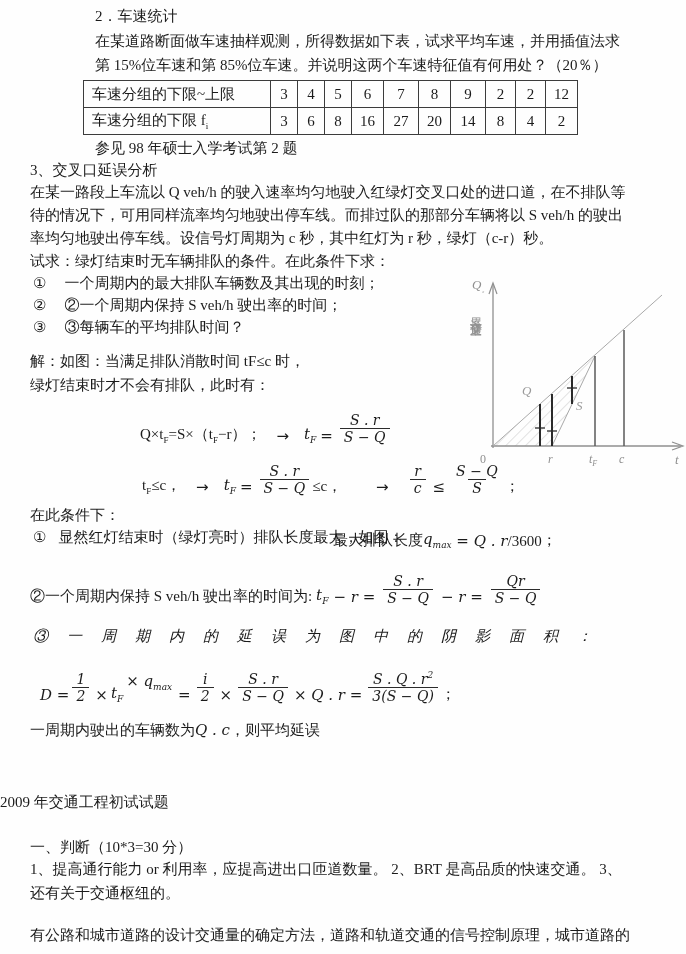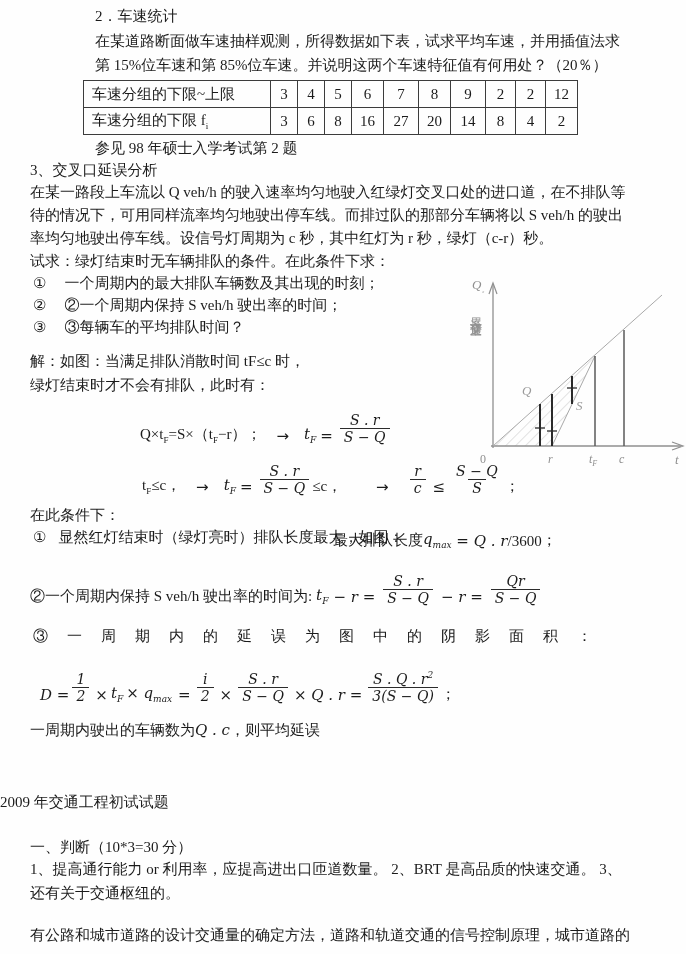--- a/index.html
+++ b/index.html
@@ -25,21 +25,21 @@
   .var { font-family:"DejaVu Serif",serif; font-style:italic; }
   .plain { font-family:"Liberation Serif",serif; font-style:normal; }
   .frac {
     display:inline-flex; flex-direction:column; align-items:center;
     font-family:"DejaVu Serif",serif; font-style:italic;
     line-height:1.15; font-size:14px; margin:0 3px; text-align:center;
   }
   .frac .num { padding:0 4px; }
   .frac .den { border-top:1px solid #2b2b2b; padding:0 4px; }
   .fml-arrow { margin:0 15px; font-family:"DejaVu Sans",sans-serif; font-style:normal; }
-  .wide-spaced { letter-spacing:19px; }
+  .wide-spaced { letter-spacing:19px;font-style:italic; }
   .title-line { left:0; right:0; }
   .diagram-svg { position:absolute; left:450px; top:273px; }
   .axis-vertical {
     position:absolute; left:467px; top:308px; writing-mode:vertical-rl;
     color:#8f8f8f; font-size:12px; letter-spacing:2px; white-space:nowrap;
   }
 </style>
 </head>
 <body>
 
@@ -184,21 +184,21 @@
   <div class="abs wide-spaced" style="left:33px;top:627px">③一周期内的延误为图中的阴影面积：</div>
 
   <div class="formula" style="left:40px;top:654px;height:50px">
     <span class="var">D =</span>
     <span class="frac">
         <span class="num">1</span>
         <span class="den">2</span>
       </span>
     <span class="var" style="margin:0 3px">×</span>
     <span class="var"><span>t</span><sub>F</sub></span>
-    <span class="var" style="margin:0 3px"><span>× q</span><sub>max</sub></span>
+    <span class="var" style="margin:12px 3px"><span>× q</span><sub>max</sub></span>
     <span class="var" style="margin:0 3px">=</span>
     <span class="frac">
         <span class="num">i</span>
         <span class="den">2</span>
       </span>
     <span class="var" style="margin:0 3px">×</span>
     <span class="frac">
         <span class="num">S . r</span>
         <span class="den">S − Q</span>
       </span>

